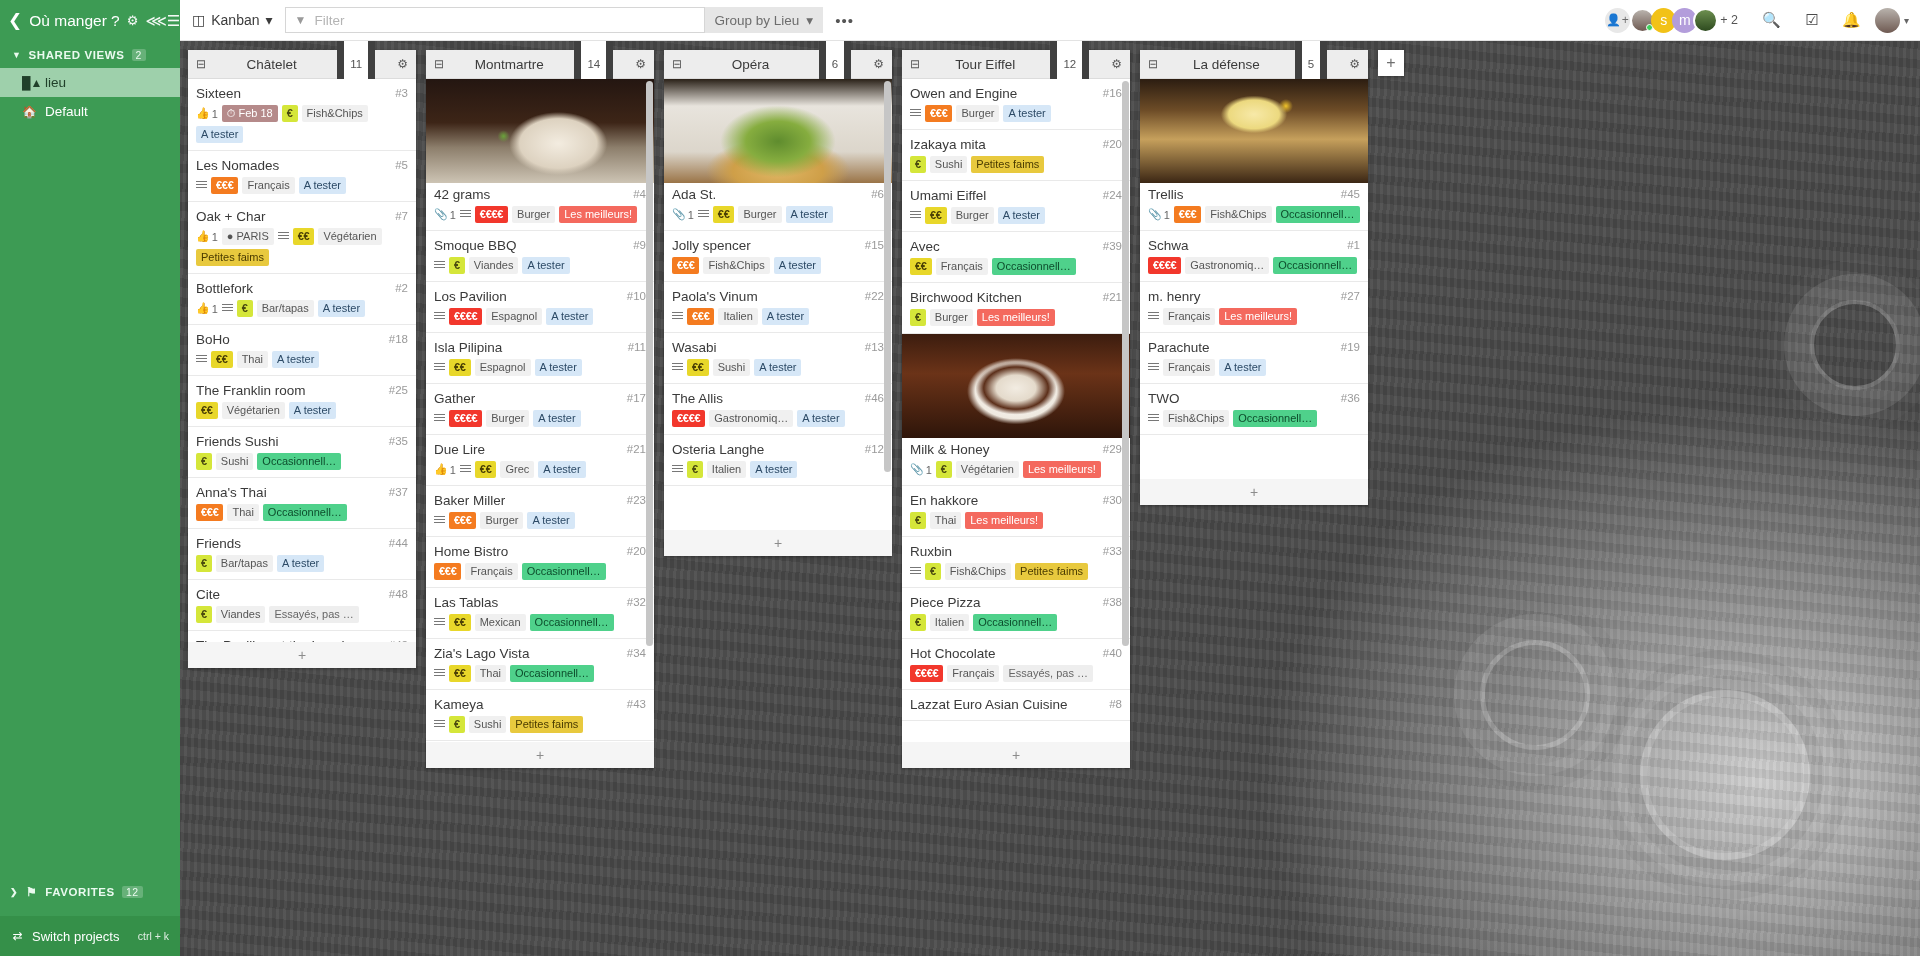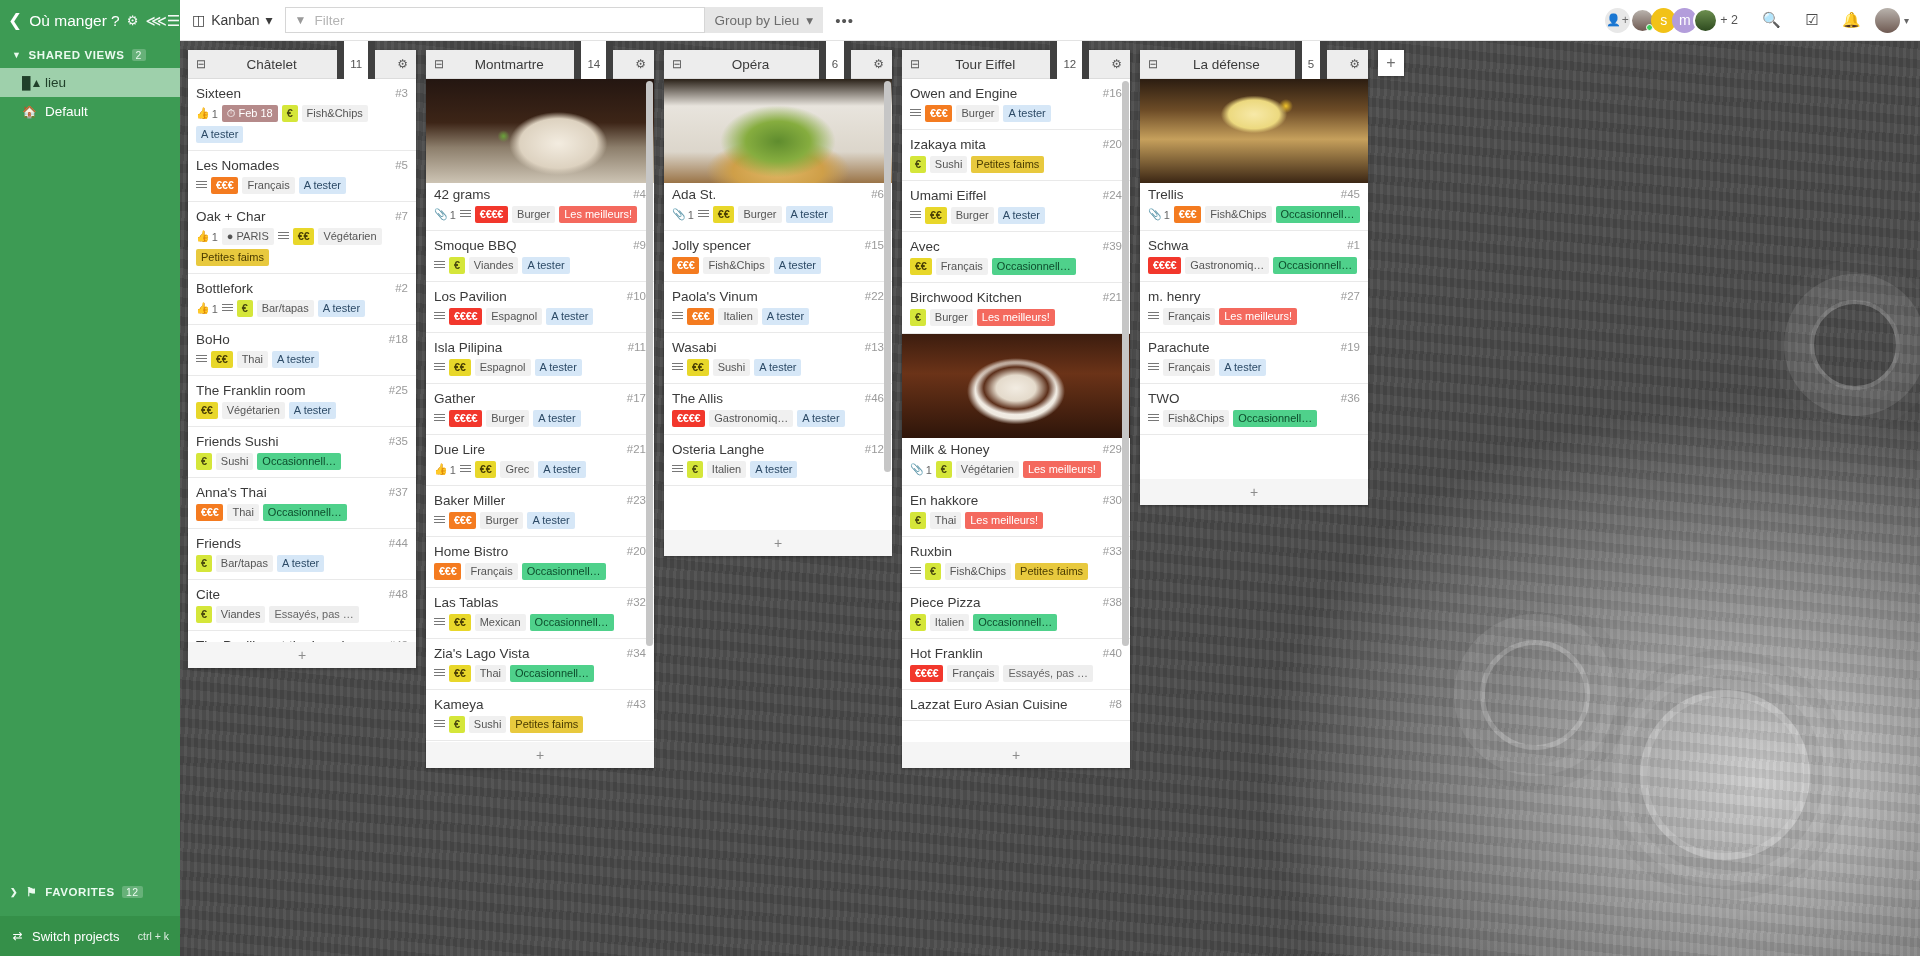--- a/index.html
+++ b/index.html
@@ -701,21 +701,21 @@
             <div class="cnum">#38</div>
           </div>
           <div class="cmeta">
             <span class="tag price" style="background:#d5e63a;color:#4a4a10;">€</span>
             <span class="tag" style="background:#f0f0f0;color:#555;">Italien</span>
             <span class="tag" style="background:#4fd18b;color:#0d4d2c;">Occasionnell…</span>
           </div>
         </div>
         <div class="card">
           <div class="ctop">
-            <div class="ctitle">Hot Franklin</div>
+            <div class="ctitle">Hot Chocolate</div>
             <div class="cnum">#40</div>
           </div>
           <div class="cmeta">
             <span class="tag price" style="background:#f2372c;color:#ffffff;">€€€€</span>
             <span class="tag" style="background:#f0f0f0;color:#555;">Français</span>
             <span class="tag" style="background:#eeeeee;color:#666;">Essayés, pas …</span>
           </div>
         </div>
         <div class="card">
           <div class="ctop">

